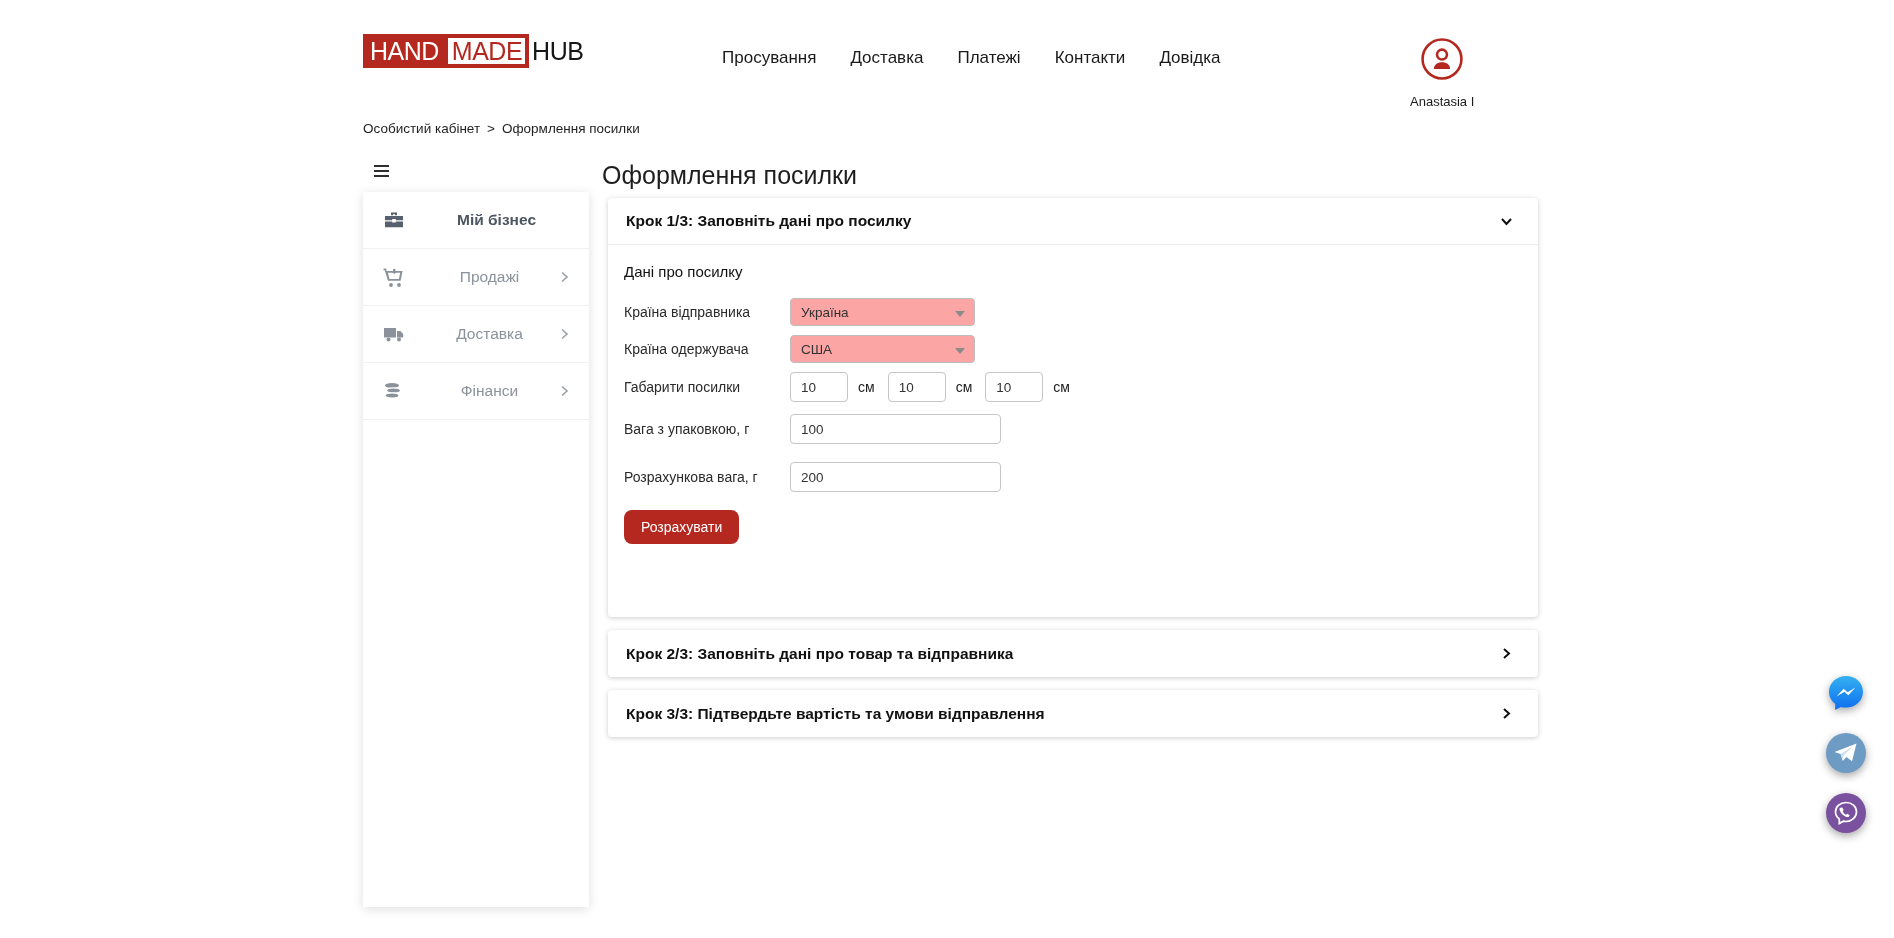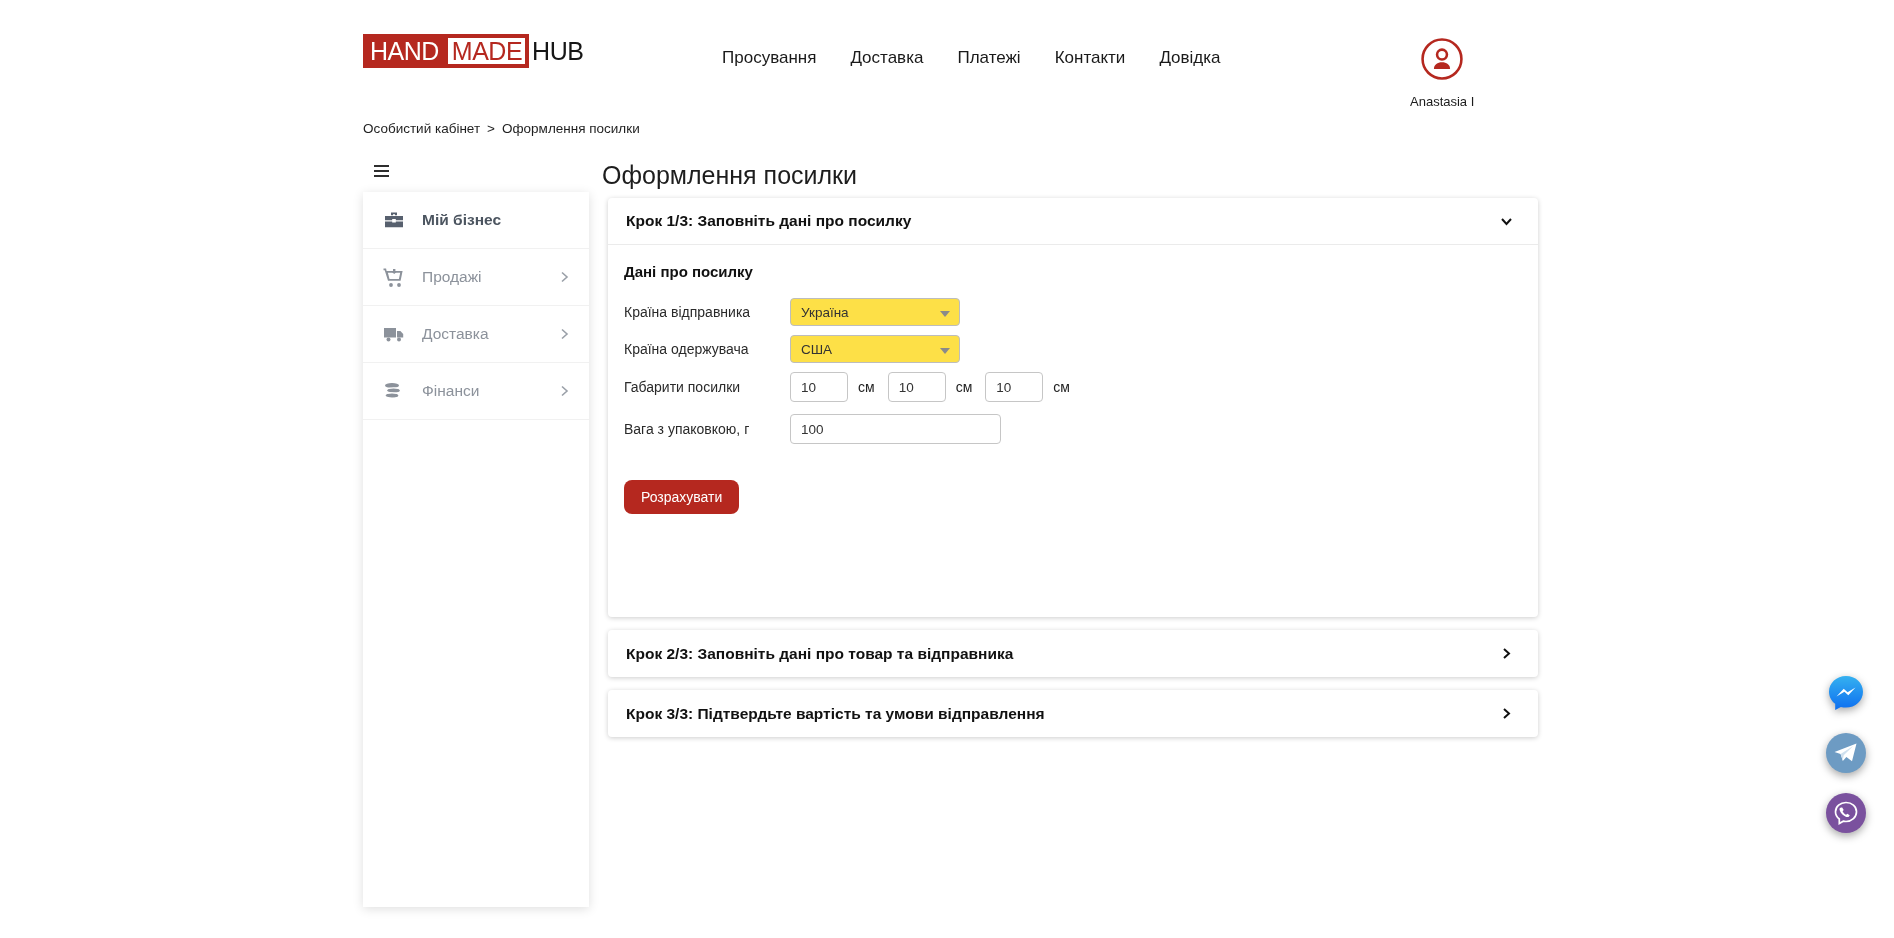--- a/index.html
+++ b/index.html
@@ -27,45 +27,45 @@
   
   .hamburger { position:absolute; left:374px; top:165px; width:16px; cursor:pointer; }
   .hamburger span { display:block; width:15px; height:2px; background:#2e2e2e; margin-bottom:3px; }
 
   
   .sidebar { position:absolute; left:363px; top:192px; width:226px; height:715px;
              background:#fff; box-shadow:0 2px 10px rgba(0,0,0,.13); }
   .side-item { display:flex; align-items:center; height:57px; padding:0 18px 0 19px;
                border-bottom:1px solid #f1f1f1; cursor:pointer; }
   .side-icon { width:24px; height:24px; margin-right:16px; flex:0 0 auto; }
-  .side-label { font-size:15.5px; color:#8c929b; flex:1; }
+  .side-label { font-size:15.5px; color:#8c929b; flex:1;text-align:center; }
   .side-item.active .side-label { color:#4c5560; font-weight:700; }
   .side-chevron { width:14px; height:14px; }
 
   
   .page-title { position:absolute; left:602px; top:161px; font-size:25px; color:#1d1d1d; }
 
   .card { position:absolute; left:608px; width:930px; background:#fff; border-radius:4px;
           box-shadow:0 1px 5px rgba(0,0,0,.20); }
   .card-header { display:flex; align-items:center; justify-content:space-between;
                  height:47px; padding:0 24px 0 18px; cursor:pointer; }
   .card-header-title { font-size:15.5px; font-weight:700; color:#111; }
   .step1 { top:198px; height:419px; }
   .step1 .card-header { border-bottom:1px solid #ebebeb; }
   .step2 { top:630px; height:47px; }
   .step3 { top:690px; height:47px; }
 
   .card-body { padding:18px 18px 0 16px; }
-  .section-title { font-size:15px; font-weight:700; color:#111; margin-bottom:18px; }
+  .section-title { font-size:15px; font-weight:400; color:#111; margin-bottom:18px; }
 
   .form-row { display:flex; align-items:center; margin-bottom:9px; }
   .form-label { width:166px; font-size:14px; color:#2a2a2a; flex:0 0 auto; }
 
-  .select { position:relative; width:170px; height:28px; border:1px solid #bdbdbd; border-radius:4px;
-            background:#fde047; display:flex; align-items:center; padding:0 22px 0 10px;
+  .select { position:relative; width:185px; height:28px; border:1px solid #bdbdbd; border-radius:4px;
+            background:#fca5a5; display:flex; align-items:center; padding:0 22px 0 10px;
             font-size:13.5px; color:#333; cursor:pointer; }
   .select-arrow { position:absolute; right:9px; top:12px; width:0; height:0;
                   border-left:5px solid transparent; border-right:5px solid transparent;
                   border-top:6px solid #8a8a8a; }
 
   input.txt { height:30px; border:1px solid #c6c6c6; border-radius:4px; padding:0 10px;
               font-size:13.5px; color:#333; font-family:"Liberation Sans", sans-serif; outline:none; }
   .dim-input { width:58px; }
   .wide-input { width:211px; }
   .unit { font-size:14px; color:#222; margin:0 13px 0 10px; }
@@ -224,20 +224,24 @@
         <span class="unit">см</span>
         <input class="txt dim-input" type="text" value="10" style="">
         <span class="unit">см</span>
       </div>
 
       <div class="form-row row-weight">
         <span class="form-label">Вага з упаковкою, г</span>
         <input class="txt wide-input" type="text" value="100" style="">
       </div>
 
+      <div class="form-row row-calc">
+        <span class="form-label">Розрахункова вага, г</span>
+        <input class="txt wide-input" type="text" value="200" style="">
+      </div>
 
       <button class="btn-red">Розрахувати</button>
     </div>
   </div>
 
   <div class="card step2">
     <div class="card-header">
       <span class="card-header-title">Крок 2/3: Заповніть дані про товар та відправника</span>
       <span>
         <svg class="chev" width="15" height="15" viewBox="0 0 15 15" fill="none" stroke="#111" stroke-width="2">

